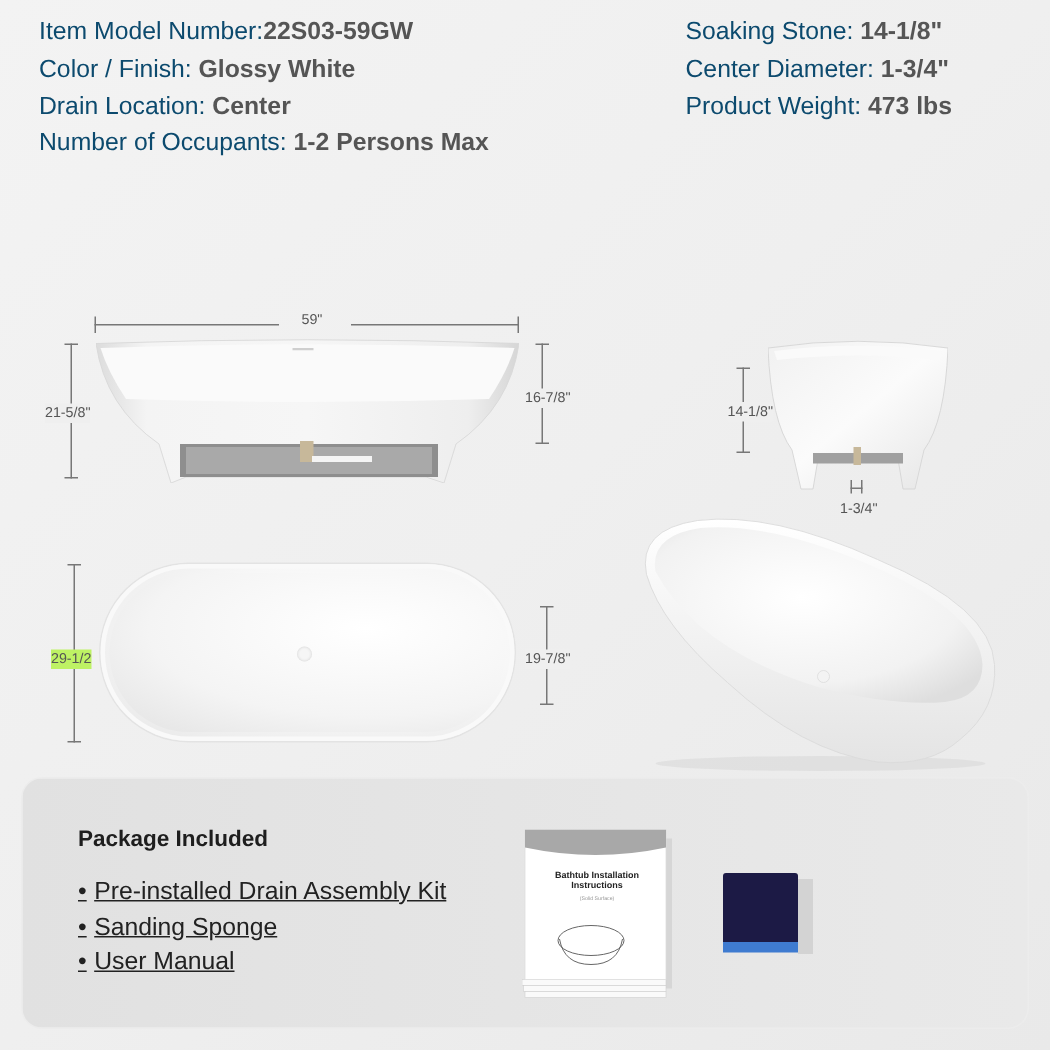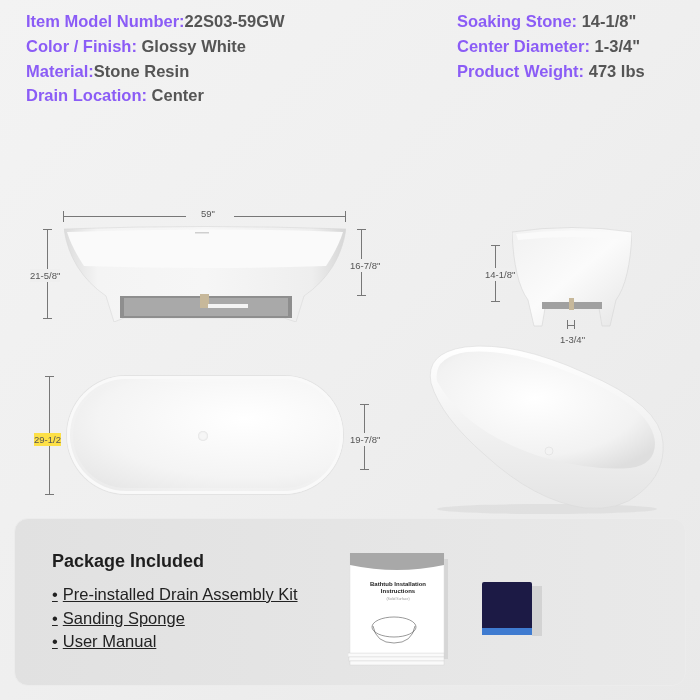--- a/index.html
+++ b/index.html
@@ -7,21 +7,21 @@
   body {
     background: linear-gradient(135deg, #f3f3f3 0%, #efefef 50%, #e9e9e9 100%);
     font-family: "Liberation Sans", "DejaVu Sans", sans-serif;
     color: #3a3a3a;
     position: relative;
   }
   .spec-col { position: absolute; top: 9px; font-size: 16.5px; line-height: 24.8px; }
   .spec-col.left { left: 26px; }
   .spec-col.right { left: 457px; }
   .spec-row { white-space: nowrap; }
-  .spec-label { color: #8b5cf6; font-weight: bold; }
+  .spec-label { color: #0c4a6e; font-weight: normal; }
   .spec-value { color: #555; font-weight: bold; }
 
   .dim-label { position: absolute; font-size: 9.5px; color: #555; white-space: nowrap; }
   .vline { position: absolute; width: 1px; background: #777; }
   .hline { position: absolute; height: 1px; background: #777; }
   .tick-h { position: absolute; height: 1px; width: 9px; background: #777; }
   .tick-v { position: absolute; width: 1px; height: 9px; background: #777; }
 
   .tub-side {
     position: absolute; left: 64px; top: 226px; width: 282px; height: 96px;
@@ -41,39 +41,39 @@
   .drain-dot { position: absolute; width: 10px; height: 10px; border-radius: 50%; background: #f6f6f6; box-shadow: inset 0 0 2px #cfcfcf; }
   .tub-persp { position: absolute; left: 425px; top: 343px; width: 242px; height: 172px; }
 
   .package {
     position: absolute; left: 14px; top: 518px; width: 672px; height: 168px;
     border-radius: 14px;
     background: linear-gradient(90deg, #e1e1e1 0%, #e6e6e6 60%, #e9e9e9 100%);
     border: 1px solid #ececec;
   }
   .pkg-title {
-    position: absolute; left: 37px; top: 32px; font-size: 18px; font-weight: bold; color: #1e1e1e;
+    position: absolute; left: 37px; top: 32px; font-size: 15px; font-weight: bold; color: #1e1e1e;
   }
   .pkg-list { position: absolute; left: 37px; top: 64px; list-style: none; font-size: 16.5px; line-height: 23.5px; color: #222; }
   .pkg-list li { white-space: nowrap; text-decoration: underline; }
   .pkg-list li::before { content: "\2022"; margin-right: 5px; }
 
   .manual { position: absolute; left: 333px; top: 34px; width: 100px; height: 115px; }
   .manual-title { position: absolute; left: 18px; top: 28px; width: 64px; text-align: center; font-size: 6px; font-weight: bold; color: #222; line-height: 7px; }
   .manual-sub { position: absolute; left: 18px; top: 44px; width: 64px; text-align: center; font-size: 3.5px; color: #999; }
   .sponge { position: absolute; left: 467px; top: 63px; width: 50px; height: 55px; }
 </style>
 </head>
 <body>
 
 <div class="spec-col left">
   <div class="spec-row"><span class="spec-label">Item Model Number:</span><span class="spec-value">22S03-59GW</span></div>
   <div class="spec-row"><span class="spec-label">Color / Finish:</span> <span class="spec-value">Glossy White</span></div>
-  <div class="spec-row"><span class="spec-label">Material:</span><span class="spec-value">Stone Resin</span></div>
   <div class="spec-row"><span class="spec-label">Drain Location:</span> <span class="spec-value">Center</span></div>
+  <div class="spec-row"><span class="spec-label">Number of Occupants:</span> <span class="spec-value">1-2 Persons Max</span></div>
 </div>
 
 <div class="spec-col right">
   <div class="spec-row"><span class="spec-label">Soaking Stone:</span> <span class="spec-value">14-1/8"</span></div>
   <div class="spec-row"><span class="spec-label">Center Diameter:</span> <span class="spec-value">1-3/4"</span></div>
   <div class="spec-row"><span class="spec-label">Product Weight:</span> <span class="spec-value">473 lbs</span></div>
 </div>
 
 <div class="tick-v" style="left:63px; top:211px; height:11px;"></div>
 <div class="hline" style="left:63px; top:216px; width:123px;"></div>
@@ -130,21 +130,21 @@
 </svg>
 
 <div class="vline" style="left:567px; top:320px; height:9px;"></div>
 <div class="hline" style="left:567px; top:325px; width:8px;"></div>
 <div class="vline" style="left:574px; top:320px; height:9px;"></div>
 <span class="dim-label" style="left:560px; top:334px;">1-3/4"</span>
 
 <div class="tick-h" style="left:45px; top:376px;"></div>
 <div class="vline" style="left:49px; top:376px; height:119px;"></div>
 <div class="tick-h" style="left:45px; top:494px;"></div>
-<span class="dim-label" style="left:34px; top:433px; background:#fde047; padding:1px 0;">29-1/2</span>
+<span class="dim-label" style="left:34px; top:433px; background:#bef264; padding:1px 0;">29-1/2</span>
 
 <div class="tub-top">
   <div class="tub-top-inner"></div>
   <div class="drain-dot" style="left:131px; top:55px;"></div>
 </div>
 
 <div class="tick-h" style="left:360px; top:404px;"></div>
 <div class="vline" style="left:364px; top:404px; height:66px;"></div>
 <div class="tick-h" style="left:360px; top:469px;"></div>
 <span class="dim-label" style="left:350px; top:433px; background:#efefef; padding:1px 0;">19-7/8"</span>

